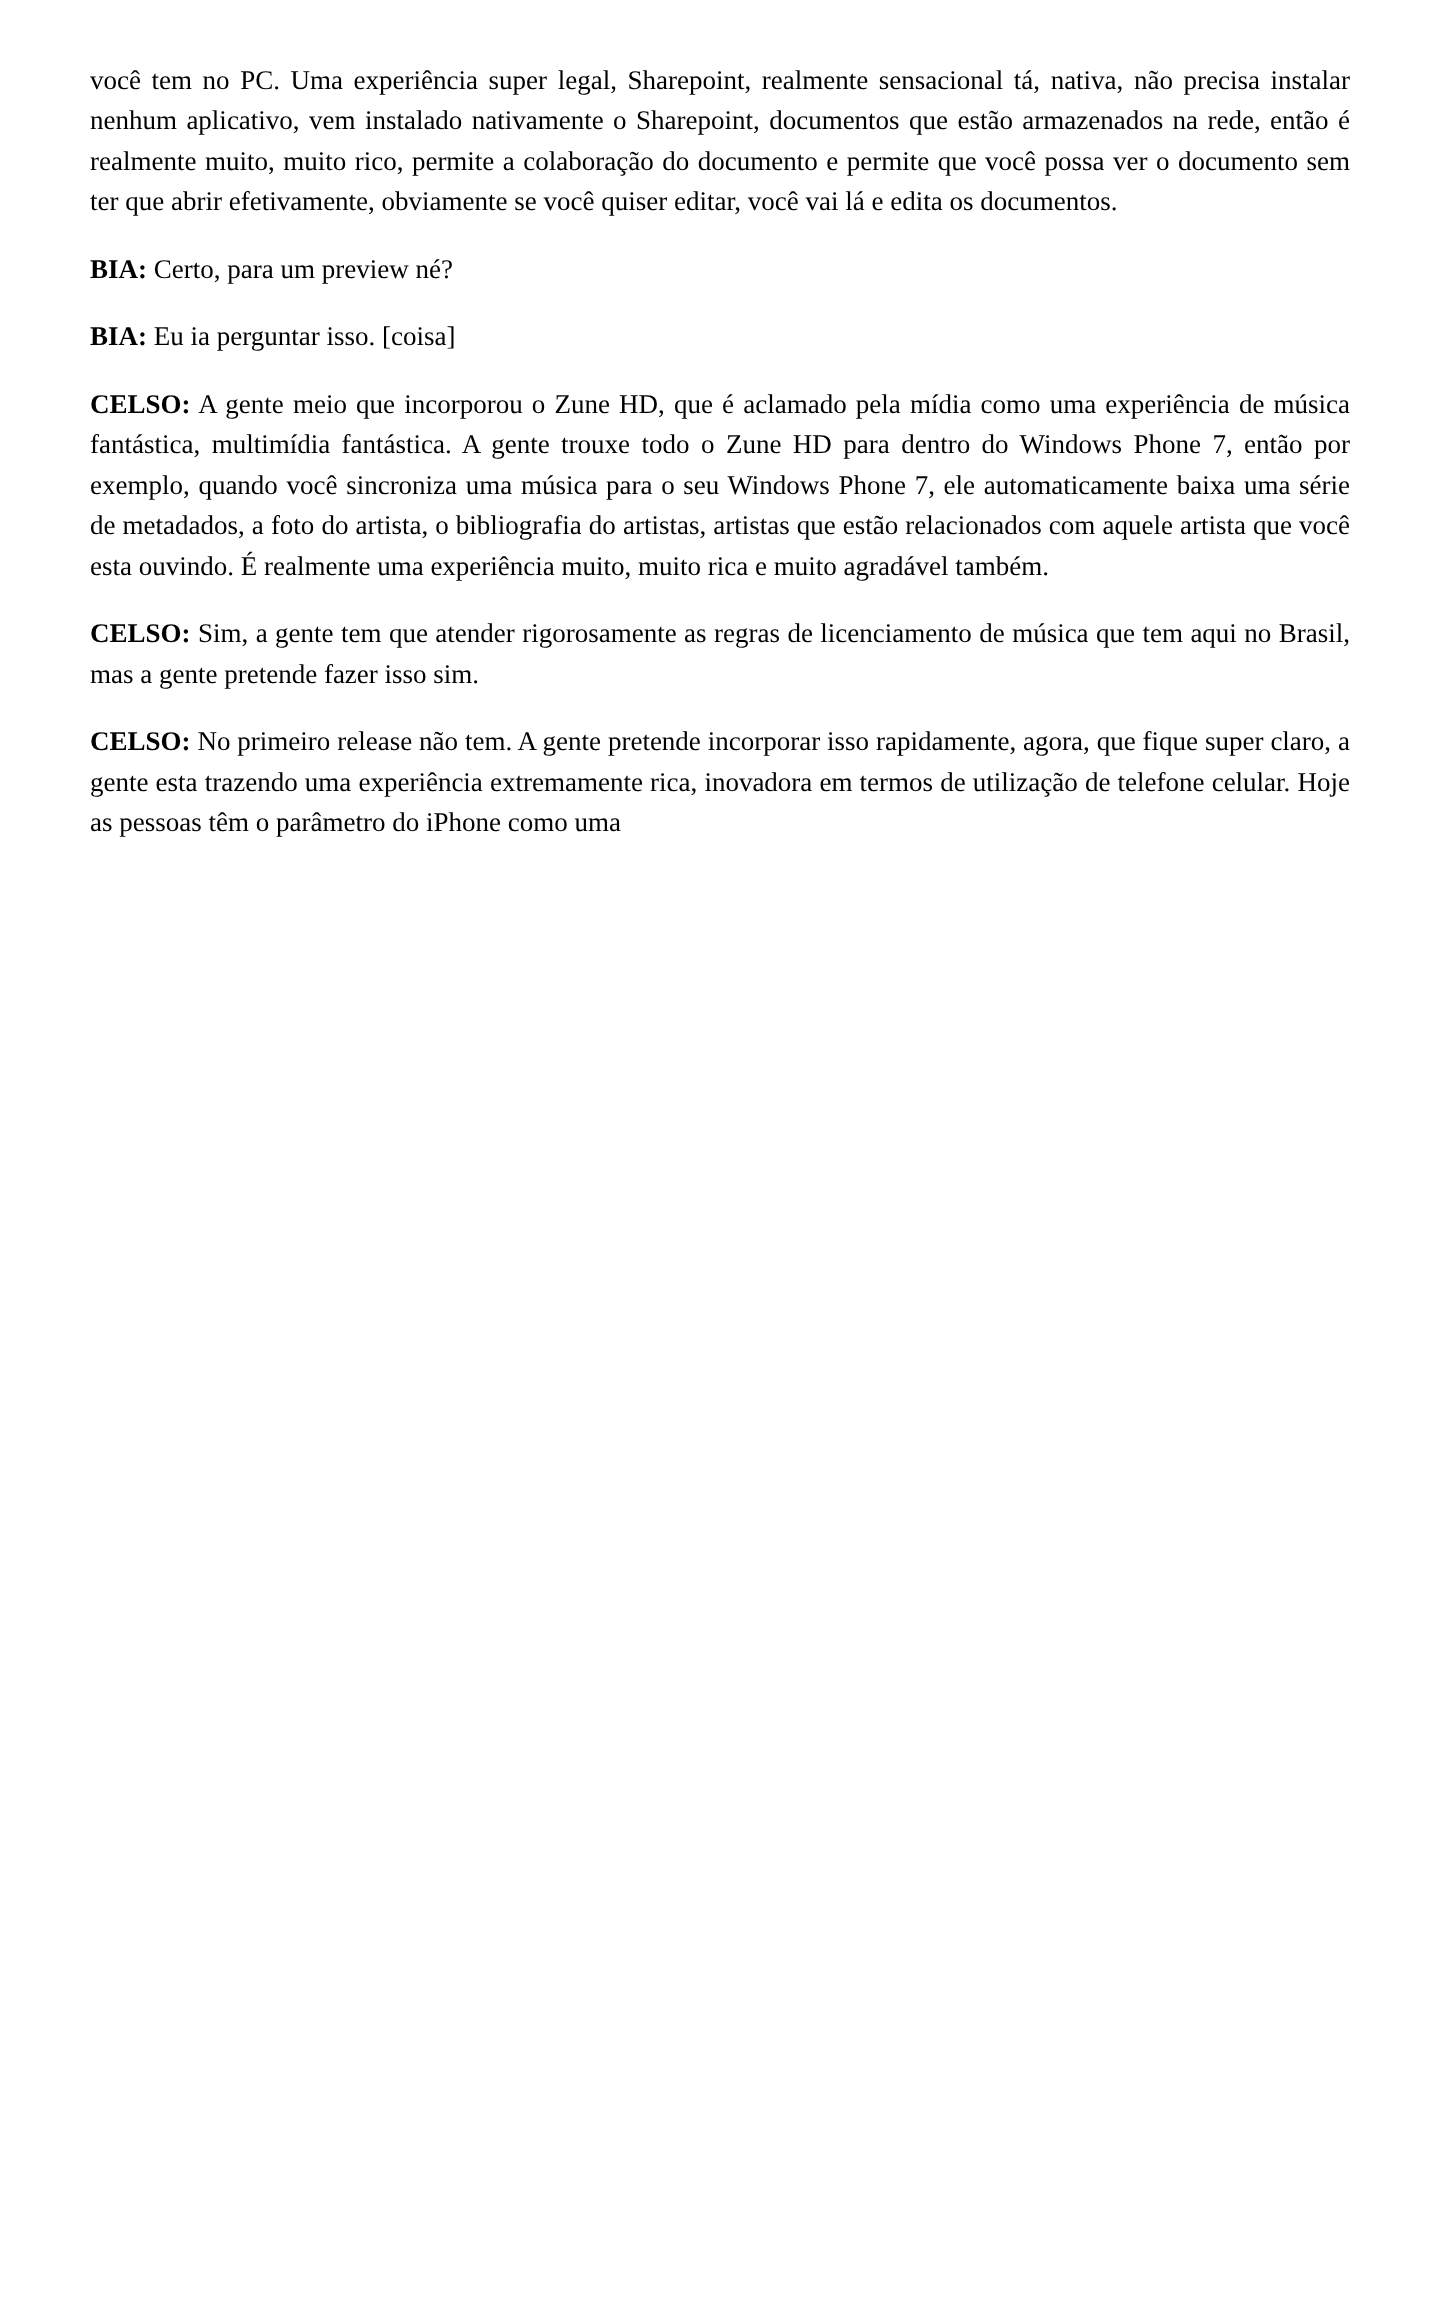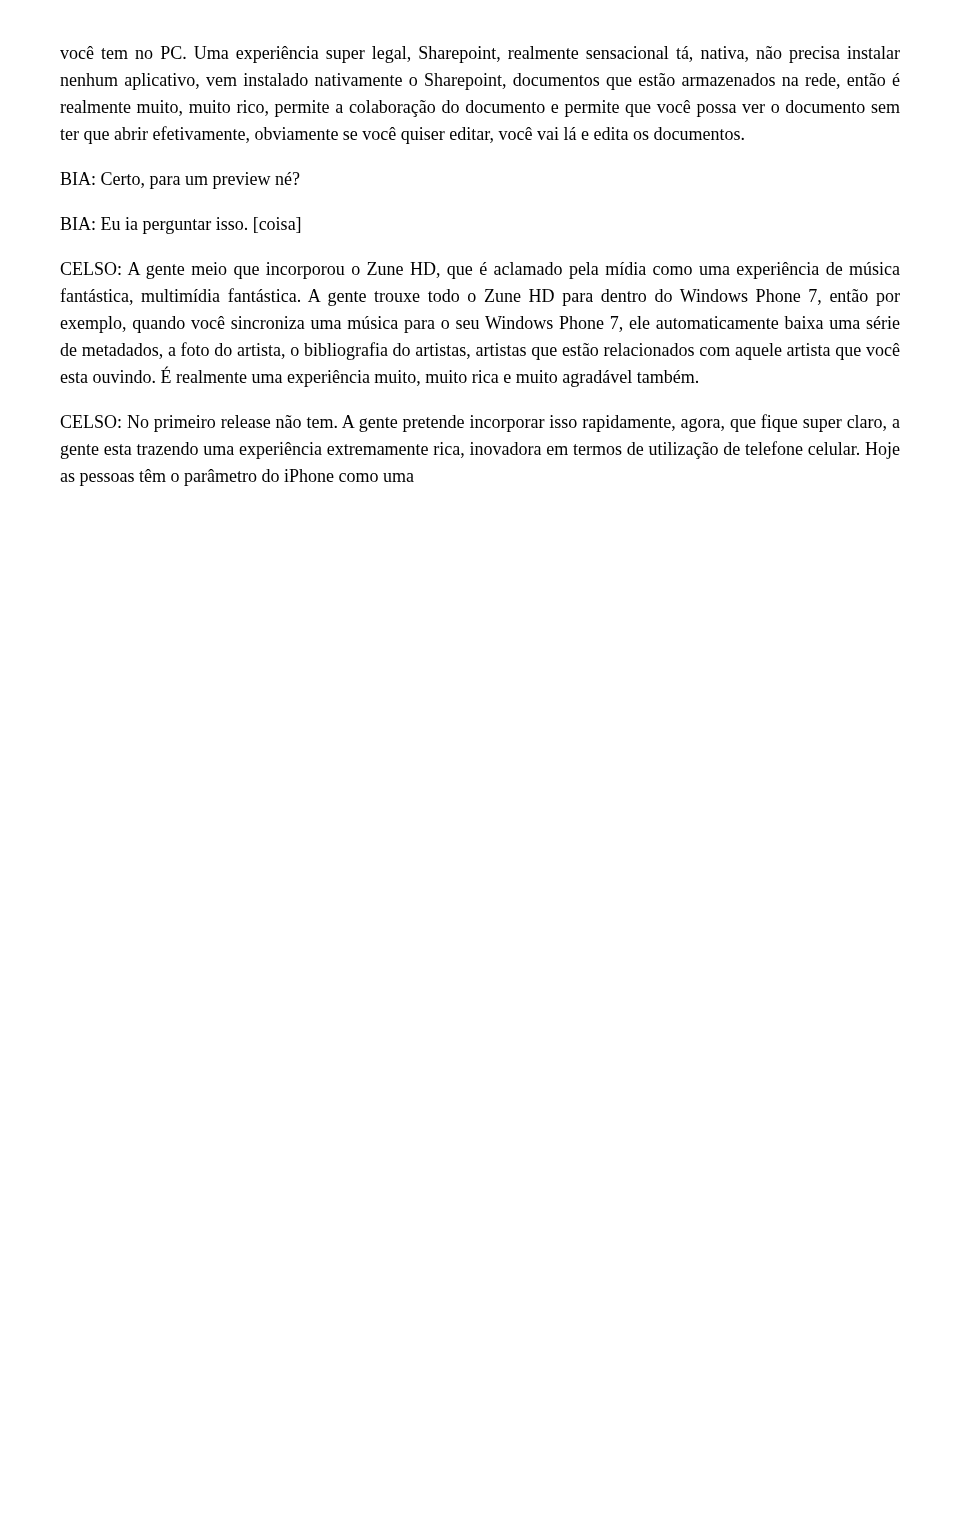--- a/index.html
+++ b/index.html
@@ -11,21 +11,21 @@
       background: #ffffff;
       font-family: 'Times New Roman', Times, serif;
       font-size: 18px;
       line-height: 1.5;
       color: #000000;
       width: 960px;
       min-height: 1539px;
       padding: 40px 60px;
     }
     .speaker-label {
-      font-weight: normal;
+      font-weight: bold;
     }
     .paragraph {
       margin-bottom: 18px;
       text-align: justify;
     }
   </style>
 </head>
 <body>
 
 <div>
@@ -40,18 +40,21 @@
 
   <div class="paragraph">
     <span class="speaker-label">BIA:</span><span> Eu ia perguntar isso. [coisa]</span>
   </div>
 
   <div class="paragraph">
     <span class="speaker-label">CELSO:</span><span> A gente meio que incorporou o Zune HD, que é aclamado pela mídia como uma experiência de música fantástica, multimídia fantástica. A gente trouxe todo o Zune HD para dentro do Windows Phone 7, então por exemplo, quando você sincroniza uma música para o seu Windows Phone 7, ele automaticamente baixa uma série de metadados, a foto do artista, o bibliografia do artistas, artistas que estão relacionados com aquele artista que você esta ouvindo. É realmente uma experiência muito, muito rica e muito agradável também.</span>
   </div>
 
 
+  <div class="paragraph">
+    <span class="speaker-label">CELSO:</span><span> Sim, a gente tem que atender rigorosamente as regras de licenciamento de música que tem aqui no Brasil, mas a gente pretende fazer isso sim.</span>
+  </div>
 
 
   <div class="paragraph">
     <span class="speaker-label">CELSO:</span><span> No primeiro release não tem. A gente pretende incorporar isso rapidamente, agora, que fique super claro, a gente esta trazendo uma experiência extremamente rica, inovadora em termos de utilização de telefone celular. Hoje as pessoas têm o parâmetro do iPhone como uma</span>
   </div>
 </div>
 
 </body></html>

